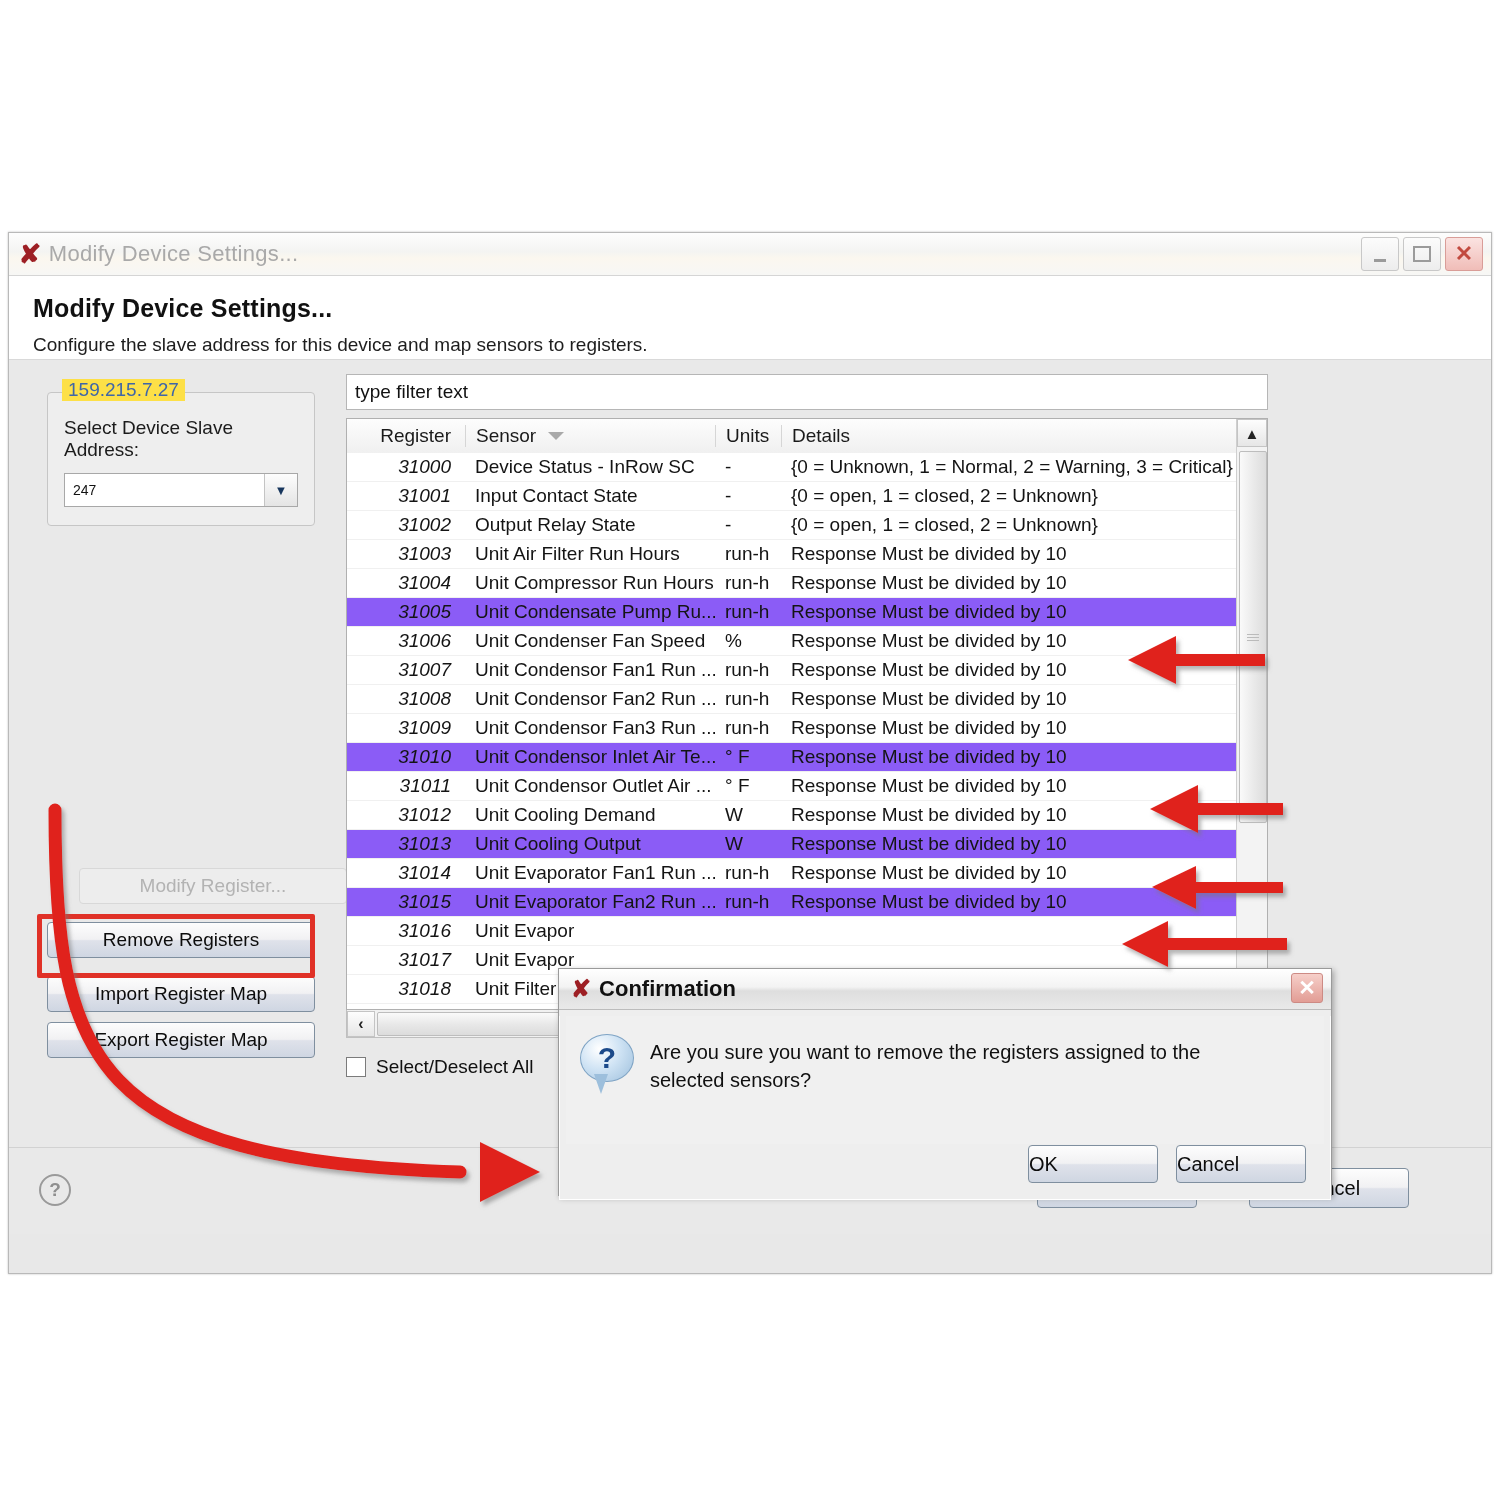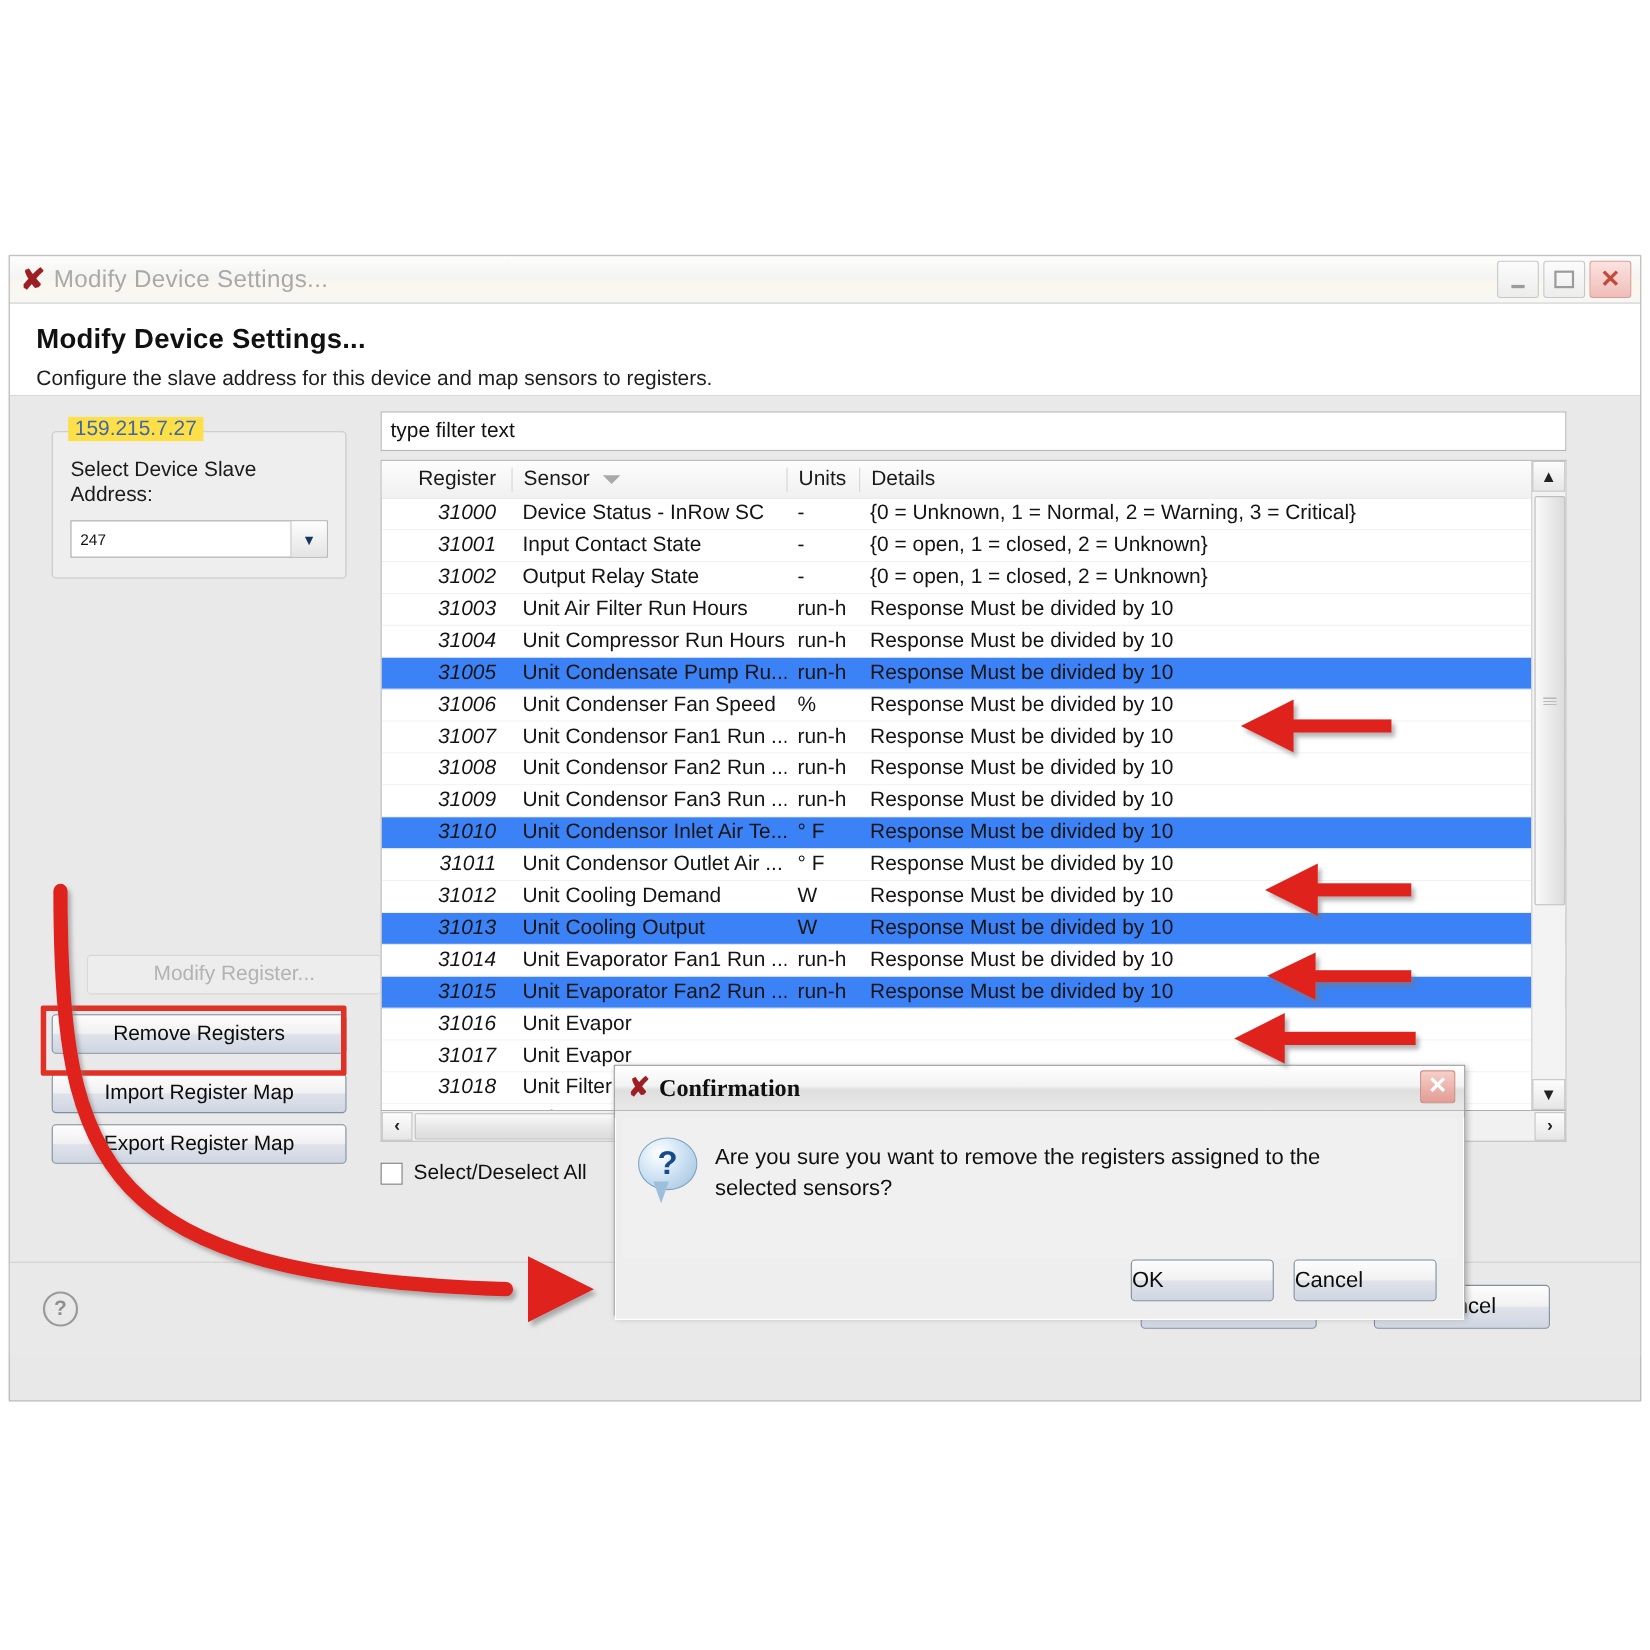--- a/index.html
+++ b/index.html
@@ -112,21 +112,21 @@
     background:#ededed;color:#b3b3b3;margin-left:32px;
   }
   #remove-wrap{position:relative;padding:8px 0;}
   #remove-highlight{
     position:absolute;left:-10px;top:0;width:268px;height:54px;
     border:5px solid #e03127;border-radius:2px;
     pointer-events:none;
   }
 
   
-  #tablepanel{position:absolute;left:337px;top:14px;width:1078px;}
+  #tablepanel{position:absolute;left:337px;top:14px;width:922px;}
   #filterbox{
     height:36px;border:1px solid #b6b6b6;background:#fff;
     display:flex;align-items:center;padding-left:8px;
     font-size:19px;color:#111;box-sizing:border-box;
   }
   #tablewrap{
     margin-top:8px;
     border:1px solid #b0b0b0;
     background:#fff;
     position:relative;
@@ -149,21 +149,21 @@
     width:0;height:0;border-left:8px solid transparent;border-right:8px solid transparent;
     border-top:8px solid #a9a9a9;
   }
   #rows{position:absolute;top:34px;left:0;right:0;bottom:0;overflow:hidden;}
   .row{
     display:flex;height:28px;align-items:center;
     font-size:19px;color:#141414;
     border-bottom:1px solid #f0f0f0;
     background:#ffffff;
   }
-  .row.sel{background:#3b82f6;}
+  .row.sel{background:#8b5cf6;}
   .cell{box-sizing:border-box;padding-left:10px;white-space:nowrap;overflow:hidden;}
   .cell.c-reg{text-align:right;padding-right:14px;font-style:italic;}
 
   
   #vscroll{
     position:absolute;right:0;top:0;width:30px;bottom:0;
     background:#f3f3f3;border-left:1px solid #cfcfcf;
   }
   .sb-btn{
     width:30px;height:28px;
@@ -234,21 +234,21 @@
     box-shadow:2px 2px 6px rgba(0,0,0,.3);
     z-index:40;
   }
   #dlg-title{
     height:40px;
     background:linear-gradient(to bottom,#ffffff 0%,#f3f3f3 45%,#dedede 55%,#e9e9e9 100%);
     border-bottom:1px solid #bcbcbc;
     display:flex;align-items:center;position:relative;
   }
   #dlg-x{margin-left:12px;margin-right:8px;color:#9d1f24;font-weight:bold;font-size:24px;line-height:24px;}
-  #dlg-titletext{font-size:22px;color:#101010;font-weight:bold;font-family:Liberation Serif, serif;}
+  #dlg-titletext{font-size:22px;color:#101010;font-weight:bold;}
   #dlg-close{
     position:absolute;right:8px;top:4px;width:30px;height:28px;
     border:1px solid #cd8a84;border-radius:3px;
     background:linear-gradient(to bottom,#f6cfc9,#e29d95);
     display:flex;align-items:center;justify-content:center;
     color:#ffffff;font-size:21px;font-weight:bold;line-height:20px;
   }
   #dlg-body{
     background:#eeeeee;height:184px;position:relative;
     border:1px solid #ffffff;border-top:none;box-sizing:border-box;

